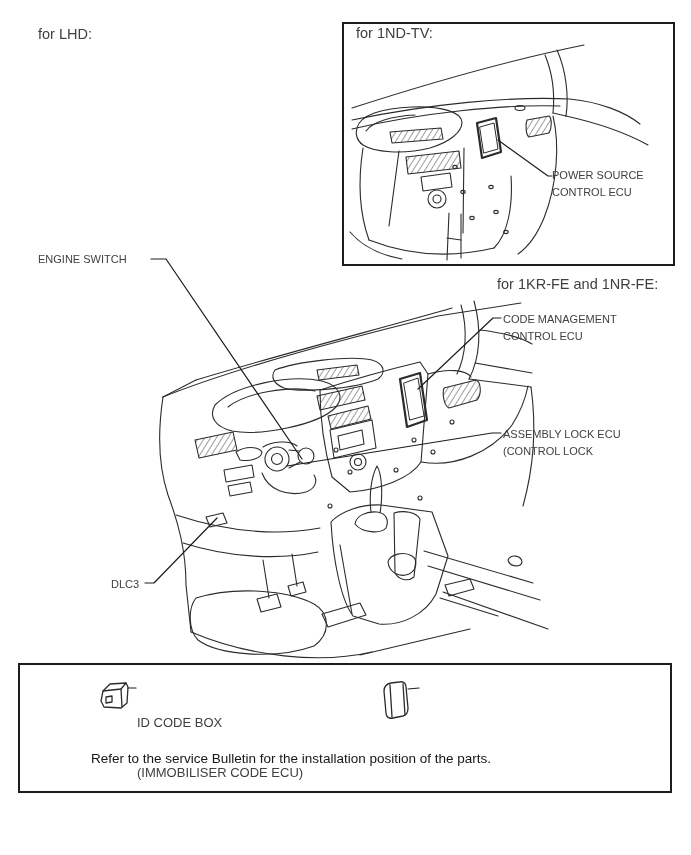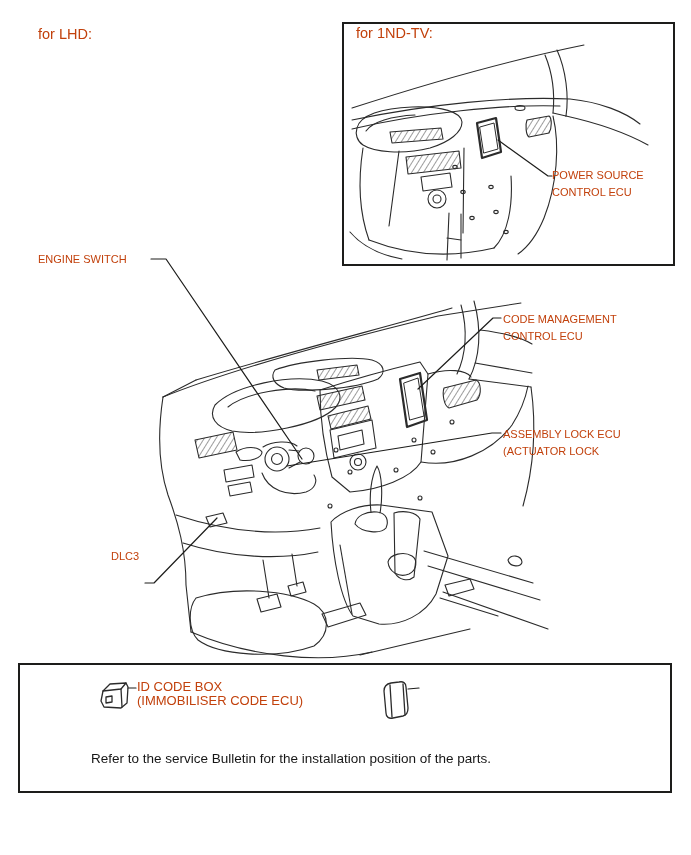--- a/index.html
+++ b/index.html
@@ -1,25 +1,25 @@
 <!DOCTYPE html>
 <html><head>
 <meta charset="utf-8">
 <style>
   html,body{margin:0;padding:0;background:#ffffff;}
   .page{
     position:relative;width:691px;height:855px;background:#ffffff;
     font-family:"Liberation Sans", sans-serif;color:#161616;overflow:hidden;
   }
-  .t{position:absolute;white-space:nowrap;color:#c2410c;}
+  .t{position:absolute;white-space:nowrap;color:#404040;}
   .title{font-size:14.5px;line-height:15px;}
   .callout{font-size:11px;line-height:16.5px;}
   .callout span{display:block;white-space:nowrap;}
   .legend-label{font-size:13px;line-height:14px;}
-  .legend-label span{display:block;white-space:nowrap;}
+  .legend-label span{display:block;white-space:nowrap;margin-top:36px;}
   .inset-box{
     position:absolute;left:342px;top:22px;width:333px;height:244px;
     border:2px solid #1d1d1b;box-sizing:border-box;background:transparent;z-index:1;
   }
   .legend-box{
     position:absolute;left:18px;top:663px;width:654px;height:130px;
     border:2px solid #1d1d1b;box-sizing:border-box;background:transparent;z-index:1;
   }
   .note{
     position:absolute;left:18px;top:751px;width:546px;text-align:center;
@@ -198,32 +198,33 @@
 
   <span class="t title lbl" style="left:356px;top:26px">for 1ND-TV:</span>
 
   <div class="t callout lbl" style="left:552px;top:167px">
     <span>POWER SOURCE</span>
     <span>CONTROL ECU</span>
   </div>
 
   <span class="t callout lbl" style="left:38px;top:251px">ENGINE SWITCH</span>
 
+  <span class="t title lbl" style="left:497px;top:277px">for 1KR-FE and 1NR-FE:</span>
 
   <div class="t callout lbl" style="left:503px;top:311px">
     <span>CODE MANAGEMENT</span>
     <span>CONTROL ECU</span>
   </div>
 
   <div class="t callout lbl" style="left:503px;top:426px">
     <span>ASSEMBLY LOCK ECU</span>
-    <span>(ACTUATOR LOCK</span>
-  </div>
-
-  <span class="t callout lbl" style="left:111px;top:548px">DLC3</span>
+    <span>(CONTROL LOCK</span>
+  </div>
+
+  <span class="t callout lbl" style="left:111px;top:576px">DLC3</span>
 
   <div class="t legend-label lbl" style="left:137px;top:680px">
     <span>ID CODE BOX</span>
     <span>(IMMOBILISER CODE ECU)</span>
   </div>
 
 
   <div class="note">Refer to the service Bulletin for the installation position of the parts.</div>
 
 </div>

